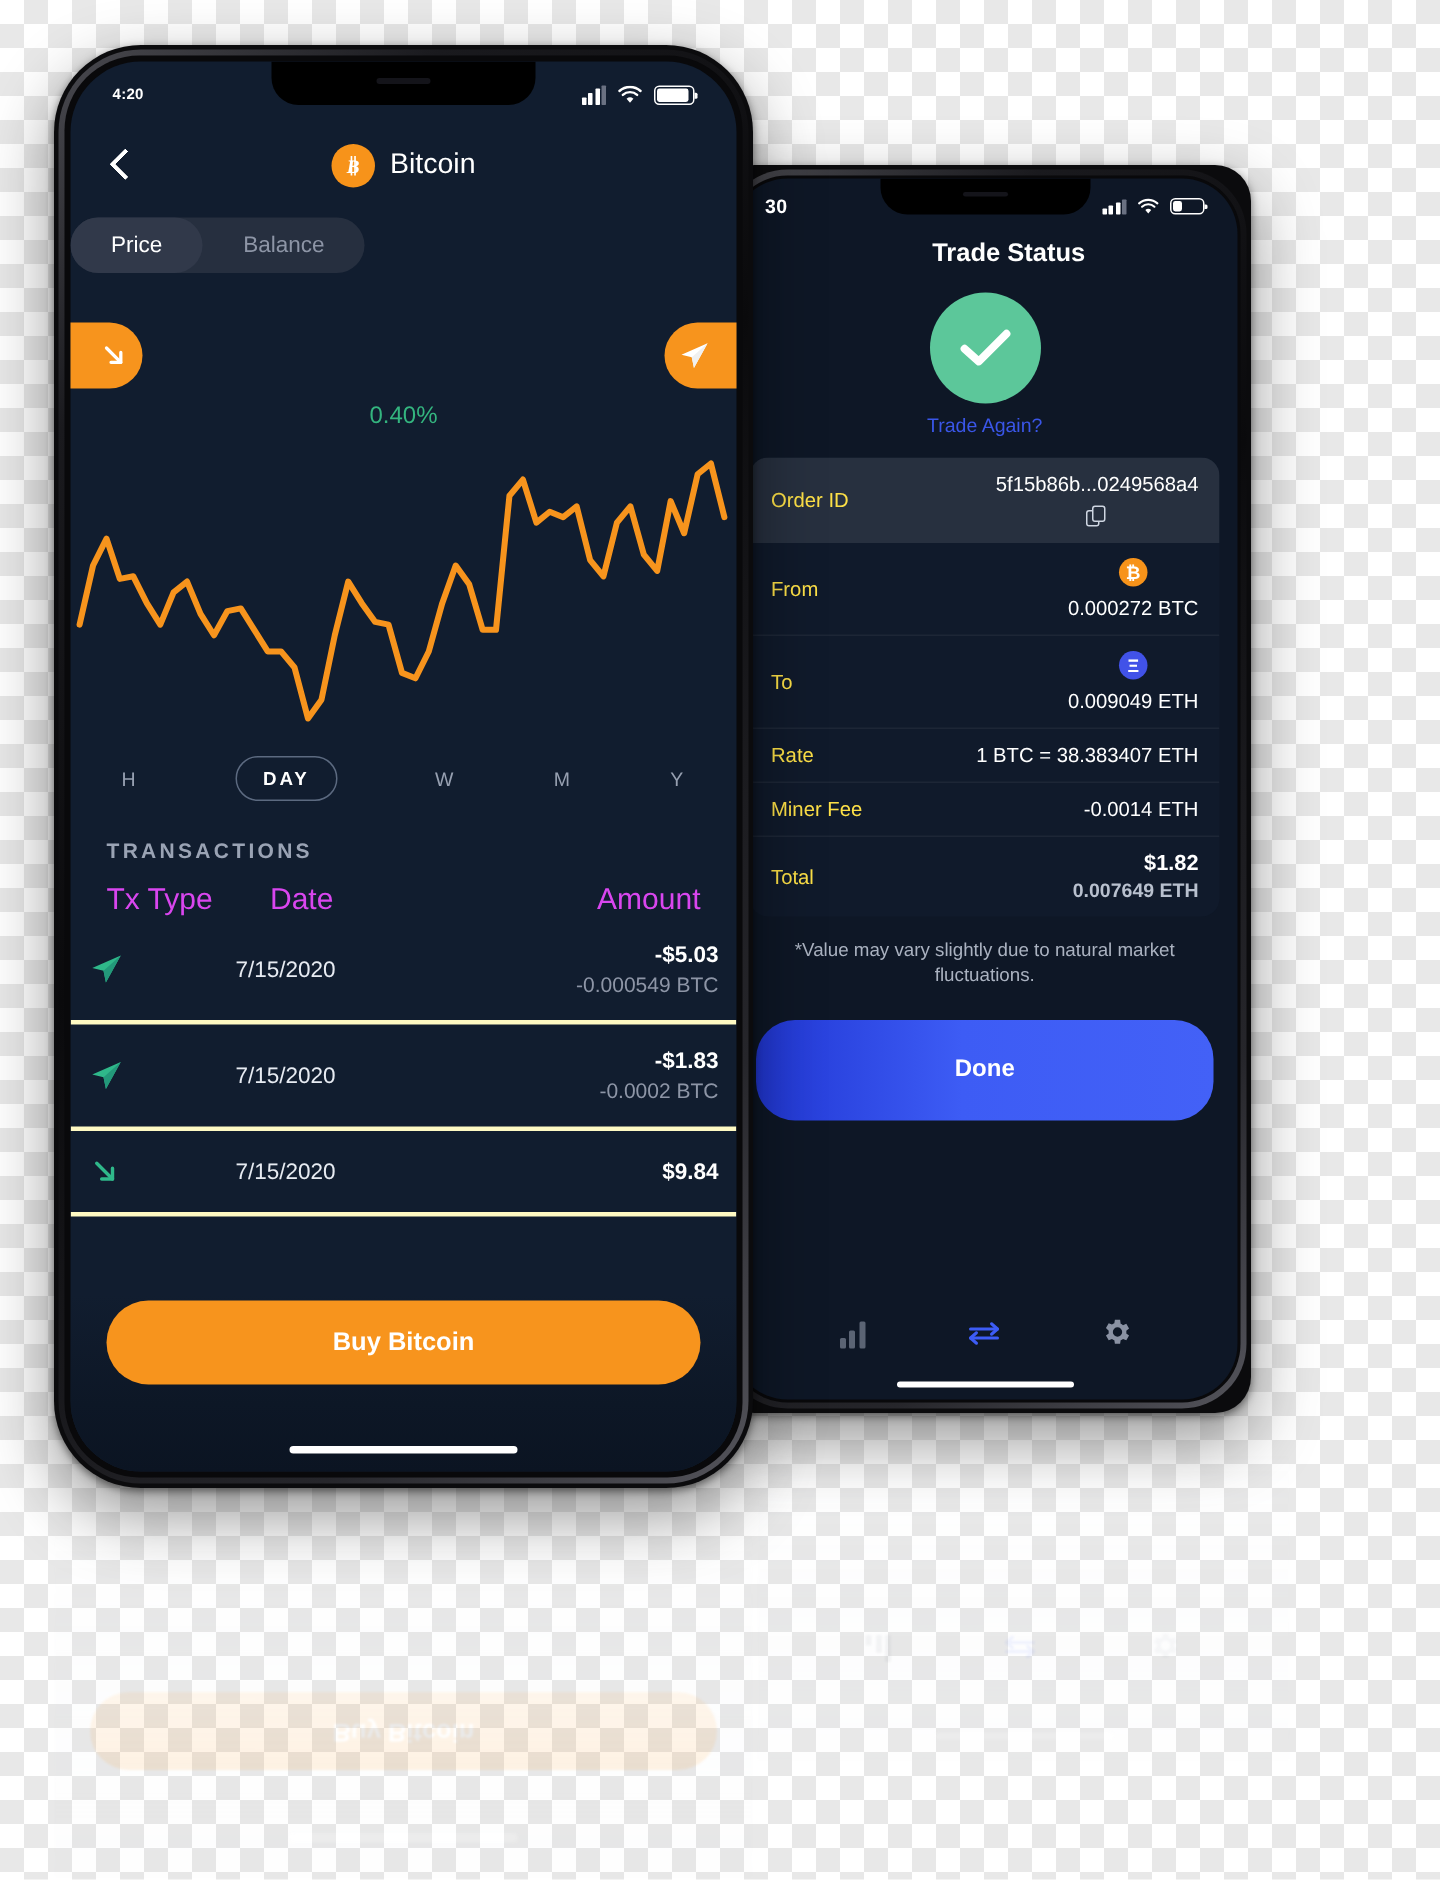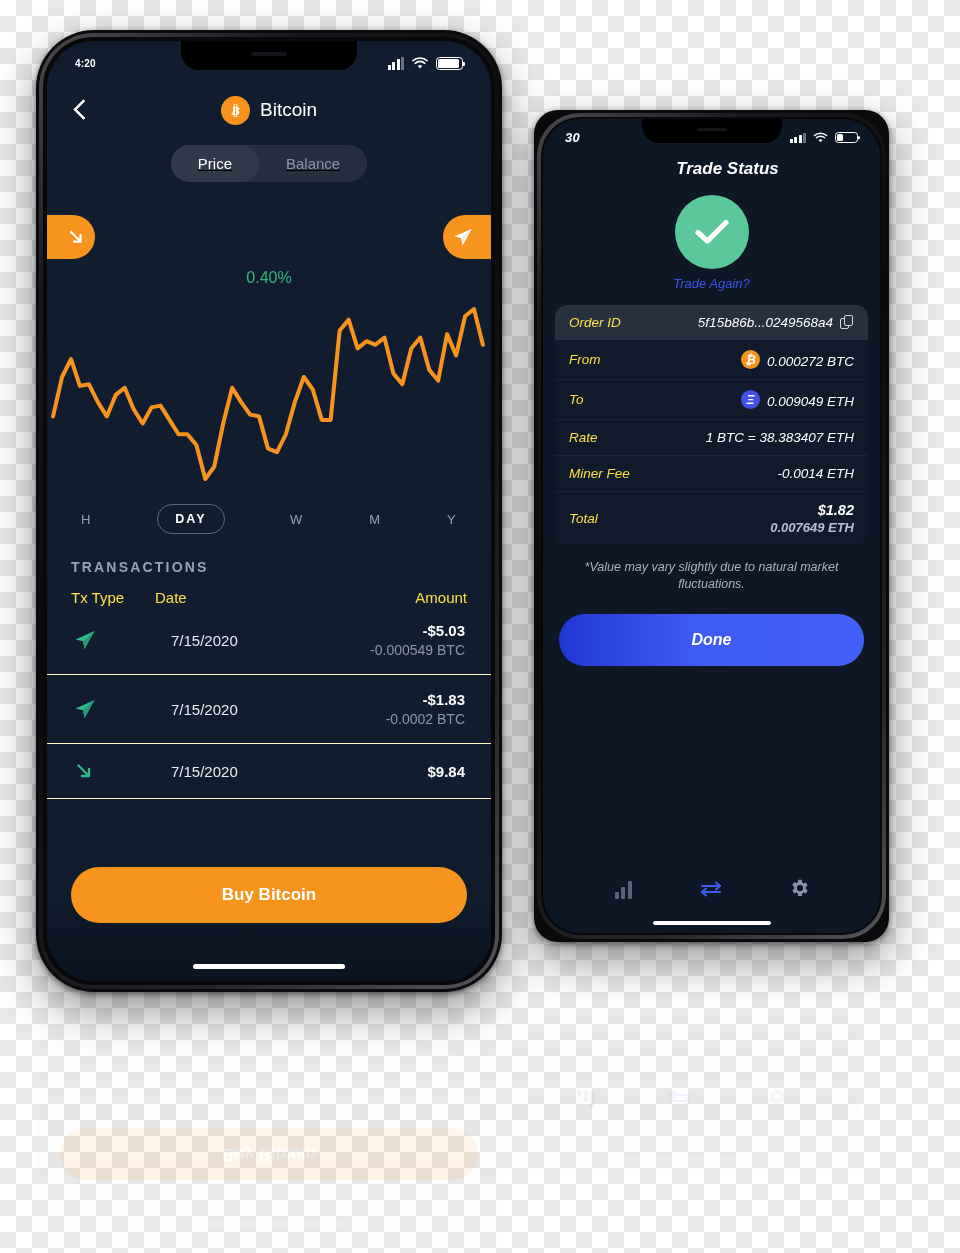--- a/index.html
+++ b/index.html
@@ -39,21 +39,21 @@
   .sb-icons { display:flex; align-items:center; gap:7px; }
   .bars { display:flex; align-items:flex-end; gap:1.5px; }
   .bars i { display:block; width:3px; background:#fff; border-radius:.5px; }
   .bars i.dim { background:#6a7182; }
   .batt { position:relative; border:1.6px solid #fff; border-radius:3.5px; }
   .batt::after { content:""; position:absolute; right:-3.4px; top:50%; transform:translateY(-50%);
      width:2px; height:38%; background:#fff; border-radius:0 1px 1px 0; }
   .batt span { position:absolute; left:1.2px; top:1.2px; bottom:1.2px; background:#fff; border-radius:1.6px; }
 
   
-  #phone2 { left:534px; top:110px; width:355px; height:832px; border-radius:24px;font-style:italic; }
+  #phone2 { left:479px; top:110px; width:355px; height:832px; border-radius:24px; }
   #phone2 .bezel-ring { border-radius:43px; }
   #phone2 .bezel-inner { border-radius:39px; }
   #phone2 .screen { inset:9px; border-radius:37px; background:#0e1726; }
   #phone2 .notch { width:140px; height:24px; }
   #phone2 .notch .spk { top:9px; width:30px; height:3px; }
   #phone2 .statusbar { padding:7px 22px 0 22px; height:30px; font-size:13px; }
   #phone2 .homebar { width:118px; height:4px; bottom:8px; }
 
   .p2-body { position:absolute; inset:0; padding-top:36px; }
   .p2-title { text-align:center; color:#fff; font-size:17px; font-weight:700; margin-top:4px;padding-left:32px; }
@@ -63,36 +63,36 @@
   .p2-complete { text-align:center; color:#ffffff; font-size:16px; margin-top:14px; }
   .p2-again { text-align:center; color:#3a56e8; font-size:13px; margin-top:7px; }
 
   .detail-card { margin:14px 12px 0 12px; border-radius:12px; overflow:hidden;
      background:#101a2b; }
   .drow { display:flex; align-items:center; justify-content:space-between;
      padding:10px 14px; border-bottom:1px solid rgba(255,255,255,.055); }
   .drow:last-child { border-bottom:none; }
   .drow.hl { background:#27303f; border-bottom:none; }
   .dlabel { color:#fde047; font-size:13.5px; white-space:nowrap; }
-  .dval { color:#ffffff; font-size:13.5px; display:flex; align-items:flex-end; gap:7px; }
+  .dval { color:#ffffff; font-size:13.5px; display:flex; align-items:center; gap:7px;flex-direction:column; }
   .dval.stack { flex-direction:column; align-items:flex-end; gap:2px; }
   .dval .bold { font-weight:700; font-size:14.5px; }
   .dval .sub { color:#b8c0ce; font-weight:700; font-size:13px; }
   .coin { width:19px; height:19px; border-radius:50%; display:flex;
      align-items:center; justify-content:center; font-size:12px; font-weight:700; color:#fff; }
   .coin.btc { background:#f7931a; }
   .coin.eth { background:#4152e8; }
   .copy-ic { width:14px; height:15px; position:relative; flex:none; }
   .copy-ic i { position:absolute; border:1.4px solid #cfd6e2; border-radius:2px; }
   .copy-ic i.b { left:0; top:3px; width:9px; height:11px; }
   .copy-ic i.f { left:4px; top:0; width:9px; height:11px; background:#27303f; }
 
   .p2-note { color:#aab2c0; font-size:12.5px; text-align:center; line-height:1.38;
      padding:14px 24px 0 24px; }
-  .done-btn { margin:20px 16px 0 16px; height:52px; border-radius:26px;
+  .done-btn { margin:20px 16px 0 16px; height:67px; border-radius:26px;
      background:linear-gradient(90deg,#2137d4 0%,#3d5cf5 45%,#4361f7 100%);
      display:flex; align-items:center; justify-content:center;
      color:#fff; font-size:16px; font-weight:700; }
   .p2-tabbar { position:absolute; left:0; right:0; bottom:34px; display:flex;
      align-items:center; justify-content:space-around; padding:0 36px; }
   .tab-ic { width:26px; height:26px; display:flex; align-items:flex-end; justify-content:center; }
   .chart-ic { display:flex; align-items:flex-end; gap:2.5px; height:18px; }
   .chart-ic i { display:block; width:4px; background:#5b6474; border-radius:1px; }
 
   
@@ -111,21 +111,21 @@
   .back-chev { width:22px; height:22px; position:relative; flex:none; }
   .back-chev::before { content:""; position:absolute; left:7px; top:3px; width:12px; height:12px;
      border-left:3px solid #fff; border-bottom:3px solid #fff; transform:rotate(45deg);
      border-radius:1px; }
   .nav-center { position:absolute; left:0; right:0; display:flex; align-items:center;
      justify-content:center; gap:10px; }
   .btc-badge { width:29px; height:29px; border-radius:50%; background:#f7931a;
      display:flex; align-items:center; justify-content:center; }
   .nav-title { color:#fff; font-size:19px; }
 
-  .seg-wrap { display:flex; justify-content:center; margin-top:18px;text-decoration:underline; }
+  .seg-wrap { display:flex; margin-top:18px; }
   .seg { display:flex; background:#262f3f; border-radius:22px; padding:0; }
   .seg div { padding:10px 27px; font-size:15px; border-radius:22px; }
   .seg .on { background:#31394a; color:#fff; }
   .seg .off { color:#8d95a6; }
 
   .price-row { position:relative; margin-top:27px; height:58px; }
   .price { text-align:center; color:#fff; font-size:36px; font-weight:300; letter-spacing:-.4px; }
   .price sup { font-size:18px; vertical-align:super; font-weight:400; position:relative; top:2px; }
   .pct { text-align:center; color:#34b57f; font-size:16px; margin-top:2px; }
   .sidebtn { position:absolute; top:6px; width:58px; height:44px; background:#f7941d;
@@ -138,23 +138,23 @@
 
   .range-row { display:flex; align-items:center; justify-content:space-between;
      padding:0 34px; margin-top:6px; height:32px; }
   .range-row span { color:#97a0b1; font-size:13px; letter-spacing:1.4px; }
   .range-row .sel { color:#fff; border:1.5px solid #5c6a80; border-radius:16px;
      padding:7px 17px; letter-spacing:2px; font-weight:700; font-size:12.5px; }
 
   .tx-sec { flex:1; position:relative; overflow:hidden; }
   .tx-title { color:#9aa3b4; font-size:14px; letter-spacing:2.2px; font-weight:700;
      padding:24px 24px 0 24px; }
-  .tx-head { display:flex; padding:14px 24px 0 24px; color:#fde047; font-size:15px; }
+  .tx-head { display:flex; padding:14px 24px 0 24px; color:#d946ef; font-size:20px;gap:25px; }
   .tx-head .c1 { width:84px; } .tx-head .c2 { flex:1; } .tx-head .c3 { text-align:right; }
-  .tx-row { display:flex; align-items:center; padding:16px 26px; border-bottom:1px solid #fef9c3; }
+  .tx-row { display:flex; align-items:center; padding:16px 12px; border-bottom:3px solid #fef9c3; }
   .tx-row .c1 { width:84px; display:flex; align-items:center; }
   .tx-row .c2 { flex:1; color:#e7ebf2; font-size:15px; text-align:left; padding-left:14px;}
   .tx-row .c3 { text-align:right; }
   .tx-row .amt { color:#fff; font-size:15px; font-weight:700; }
   .tx-row .amt-sub { color:#8d95a6; font-size:14px; margin-top:3px; }
   .tx-fade { position:absolute; left:0; right:0; bottom:0; height:118px; z-index:5;
      background:linear-gradient(to bottom, rgba(17,29,47,0) 0%, #0d1726 62%, #0b1422 100%); }
   .buy-btn { position:absolute; left:24px; right:24px; bottom:58px; height:56px;
      border-radius:28px; background:#f7941d; display:flex; align-items:center;
      justify-content:center; color:#fff; font-size:17px; font-weight:700; z-index:10; }

